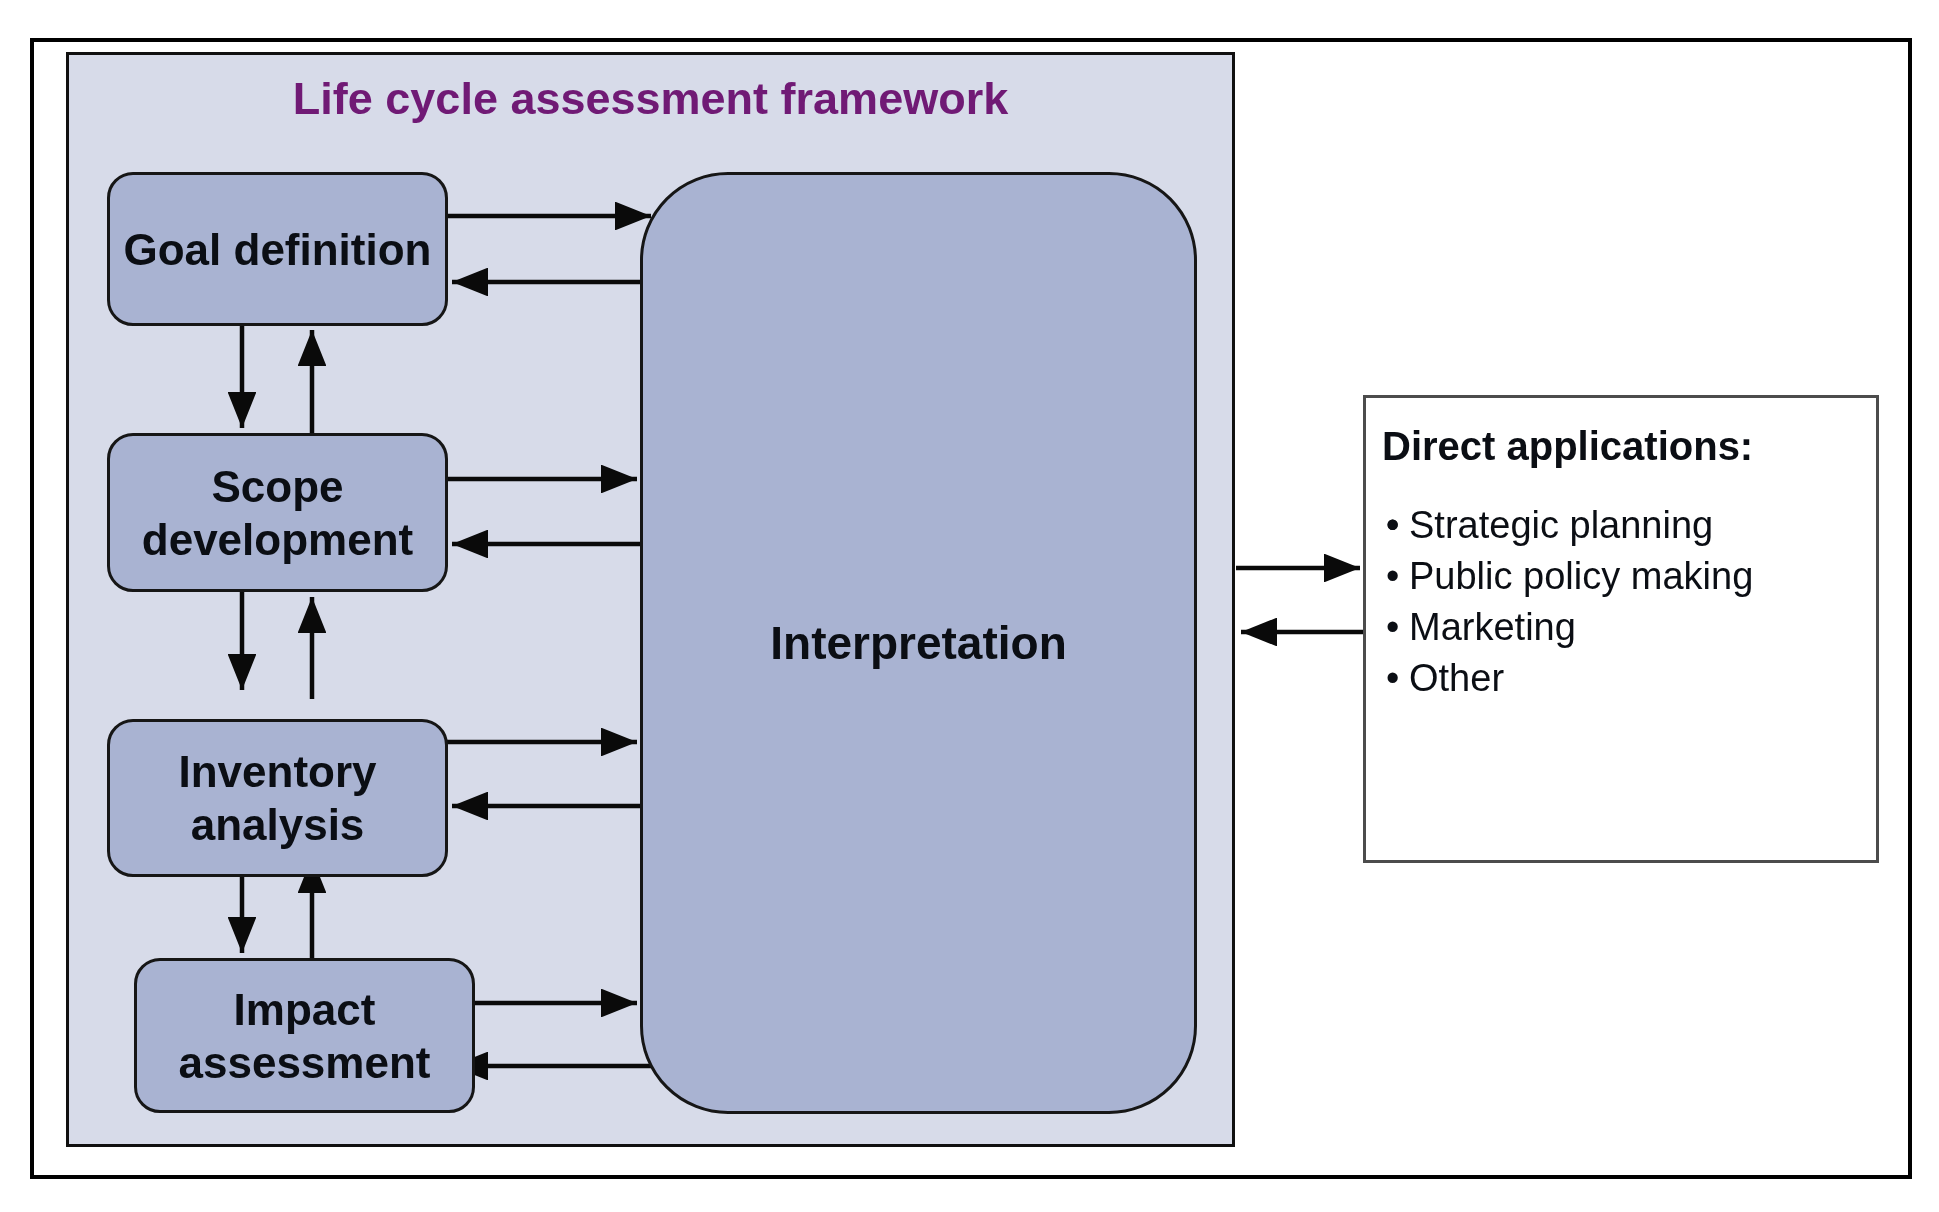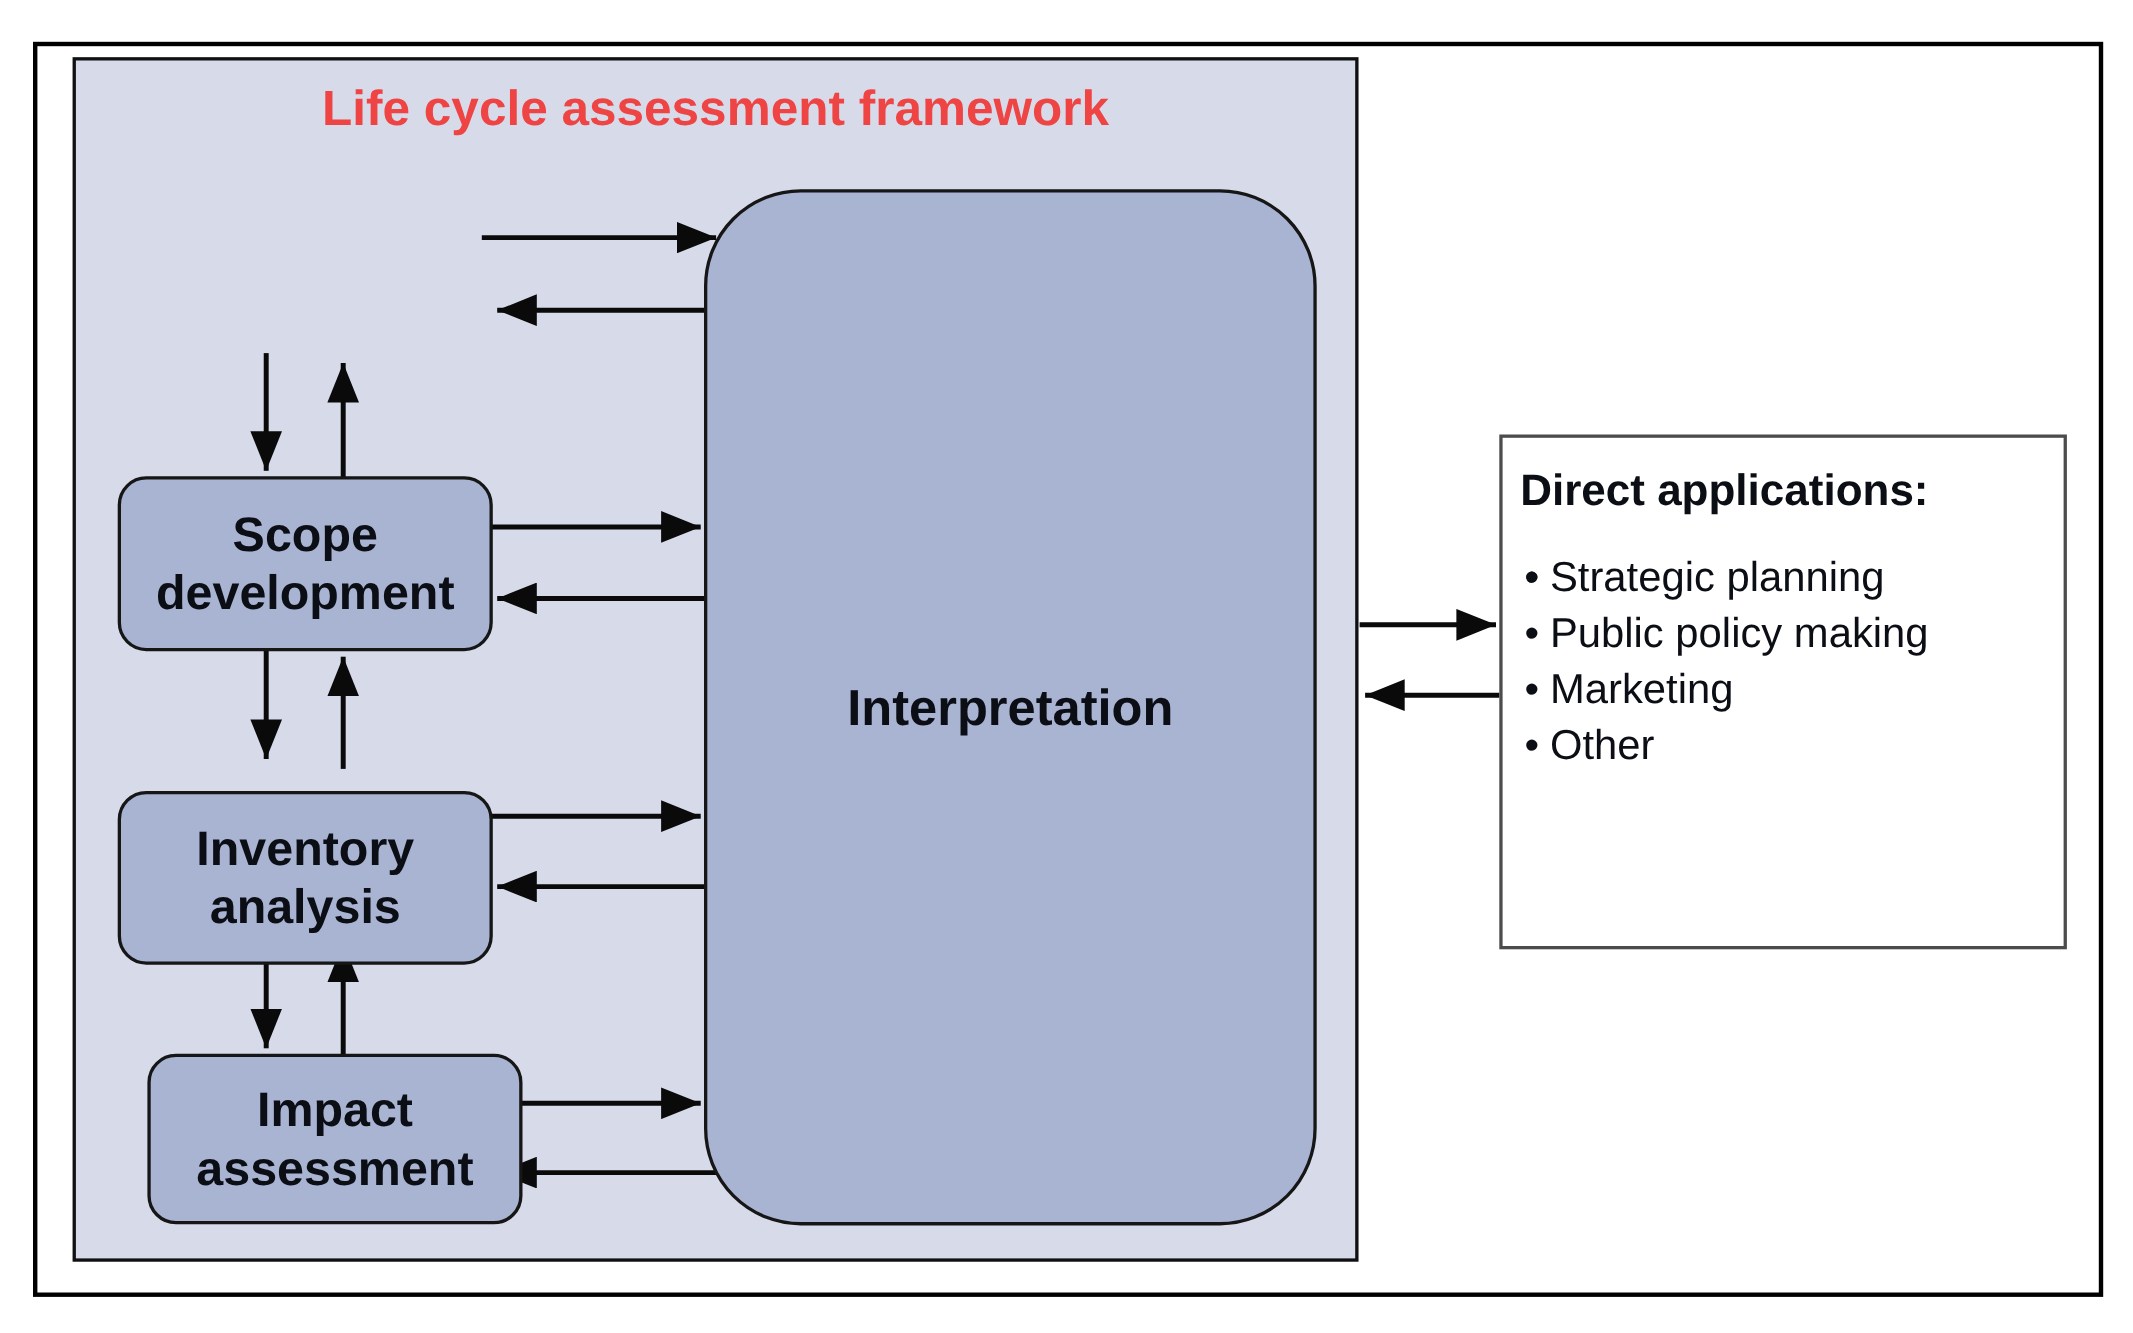--- a/index.html
+++ b/index.html
@@ -10,21 +10,21 @@
   .outer-frame{
     position:absolute;left:30px;top:38px;width:1882px;height:1141px;
     border:4px solid #000000;box-sizing:border-box;background:#ffffff;z-index:0;
   }
   .panel{
     position:absolute;left:66px;top:52px;width:1169px;height:1095px;
     background:#d7dbe9;border:3px solid #101010;box-sizing:border-box;z-index:1;
   }
   .panel-title{
     position:absolute;left:66px;top:72px;width:1169px;text-align:center;
-    font-size:45px;font-weight:bold;line-height:54px;z-index:2;color:#ef4444;
+    font-size:45px;font-weight:bold;line-height:54px;z-index:2;color:#701a75;
   }
   svg.arrow-layer{position:absolute;left:0;top:0;z-index:3;}
   .arrow{stroke:#0a0a0a;stroke-width:4.5px;}
   .node{
     position:absolute;background:#a9b3d2;border:3px solid #161616;border-radius:26px;
     box-sizing:border-box;display:flex;flex-direction:column;align-items:center;justify-content:center;
     font-size:44px;font-weight:bold;line-height:53px;text-align:center;z-index:4;color:#0b0e14;
   }
   .node-goal{left:107px;top:172px;width:341px;height:154px;}
   .node-scope{left:107px;top:433px;width:341px;height:159px;}
@@ -76,20 +76,23 @@
     <line class="arrow" x1="312" y1="437" x2="312" y2="330" marker-end="url(#ah)"></line>
     <line class="arrow" x1="242" y1="588" x2="242" y2="690" marker-end="url(#ah)"></line>
     <line class="arrow" x1="312" y1="699" x2="312" y2="597" marker-end="url(#ah)"></line>
     <line class="arrow" x1="242" y1="848" x2="242" y2="953" marker-end="url(#ah)"></line>
     <line class="arrow" x1="312" y1="962" x2="312" y2="857" marker-end="url(#ah)"></line>
 
     <line class="arrow" x1="1236" y1="568" x2="1360" y2="568" marker-end="url(#ah)"></line>
     <line class="arrow" x1="1450" y1="632" x2="1241" y2="632" marker-end="url(#ah)"></line>
   </svg>
 
+  <div class="node node-goal">
+    <span>Goal definition</span>
+  </div>
 
   <div class="node node-scope">
     <span>Scope</span>
     <span>development</span>
   </div>
 
   <div class="node node-inventory">
     <span>Inventory</span>
     <span>analysis</span>
   </div>

